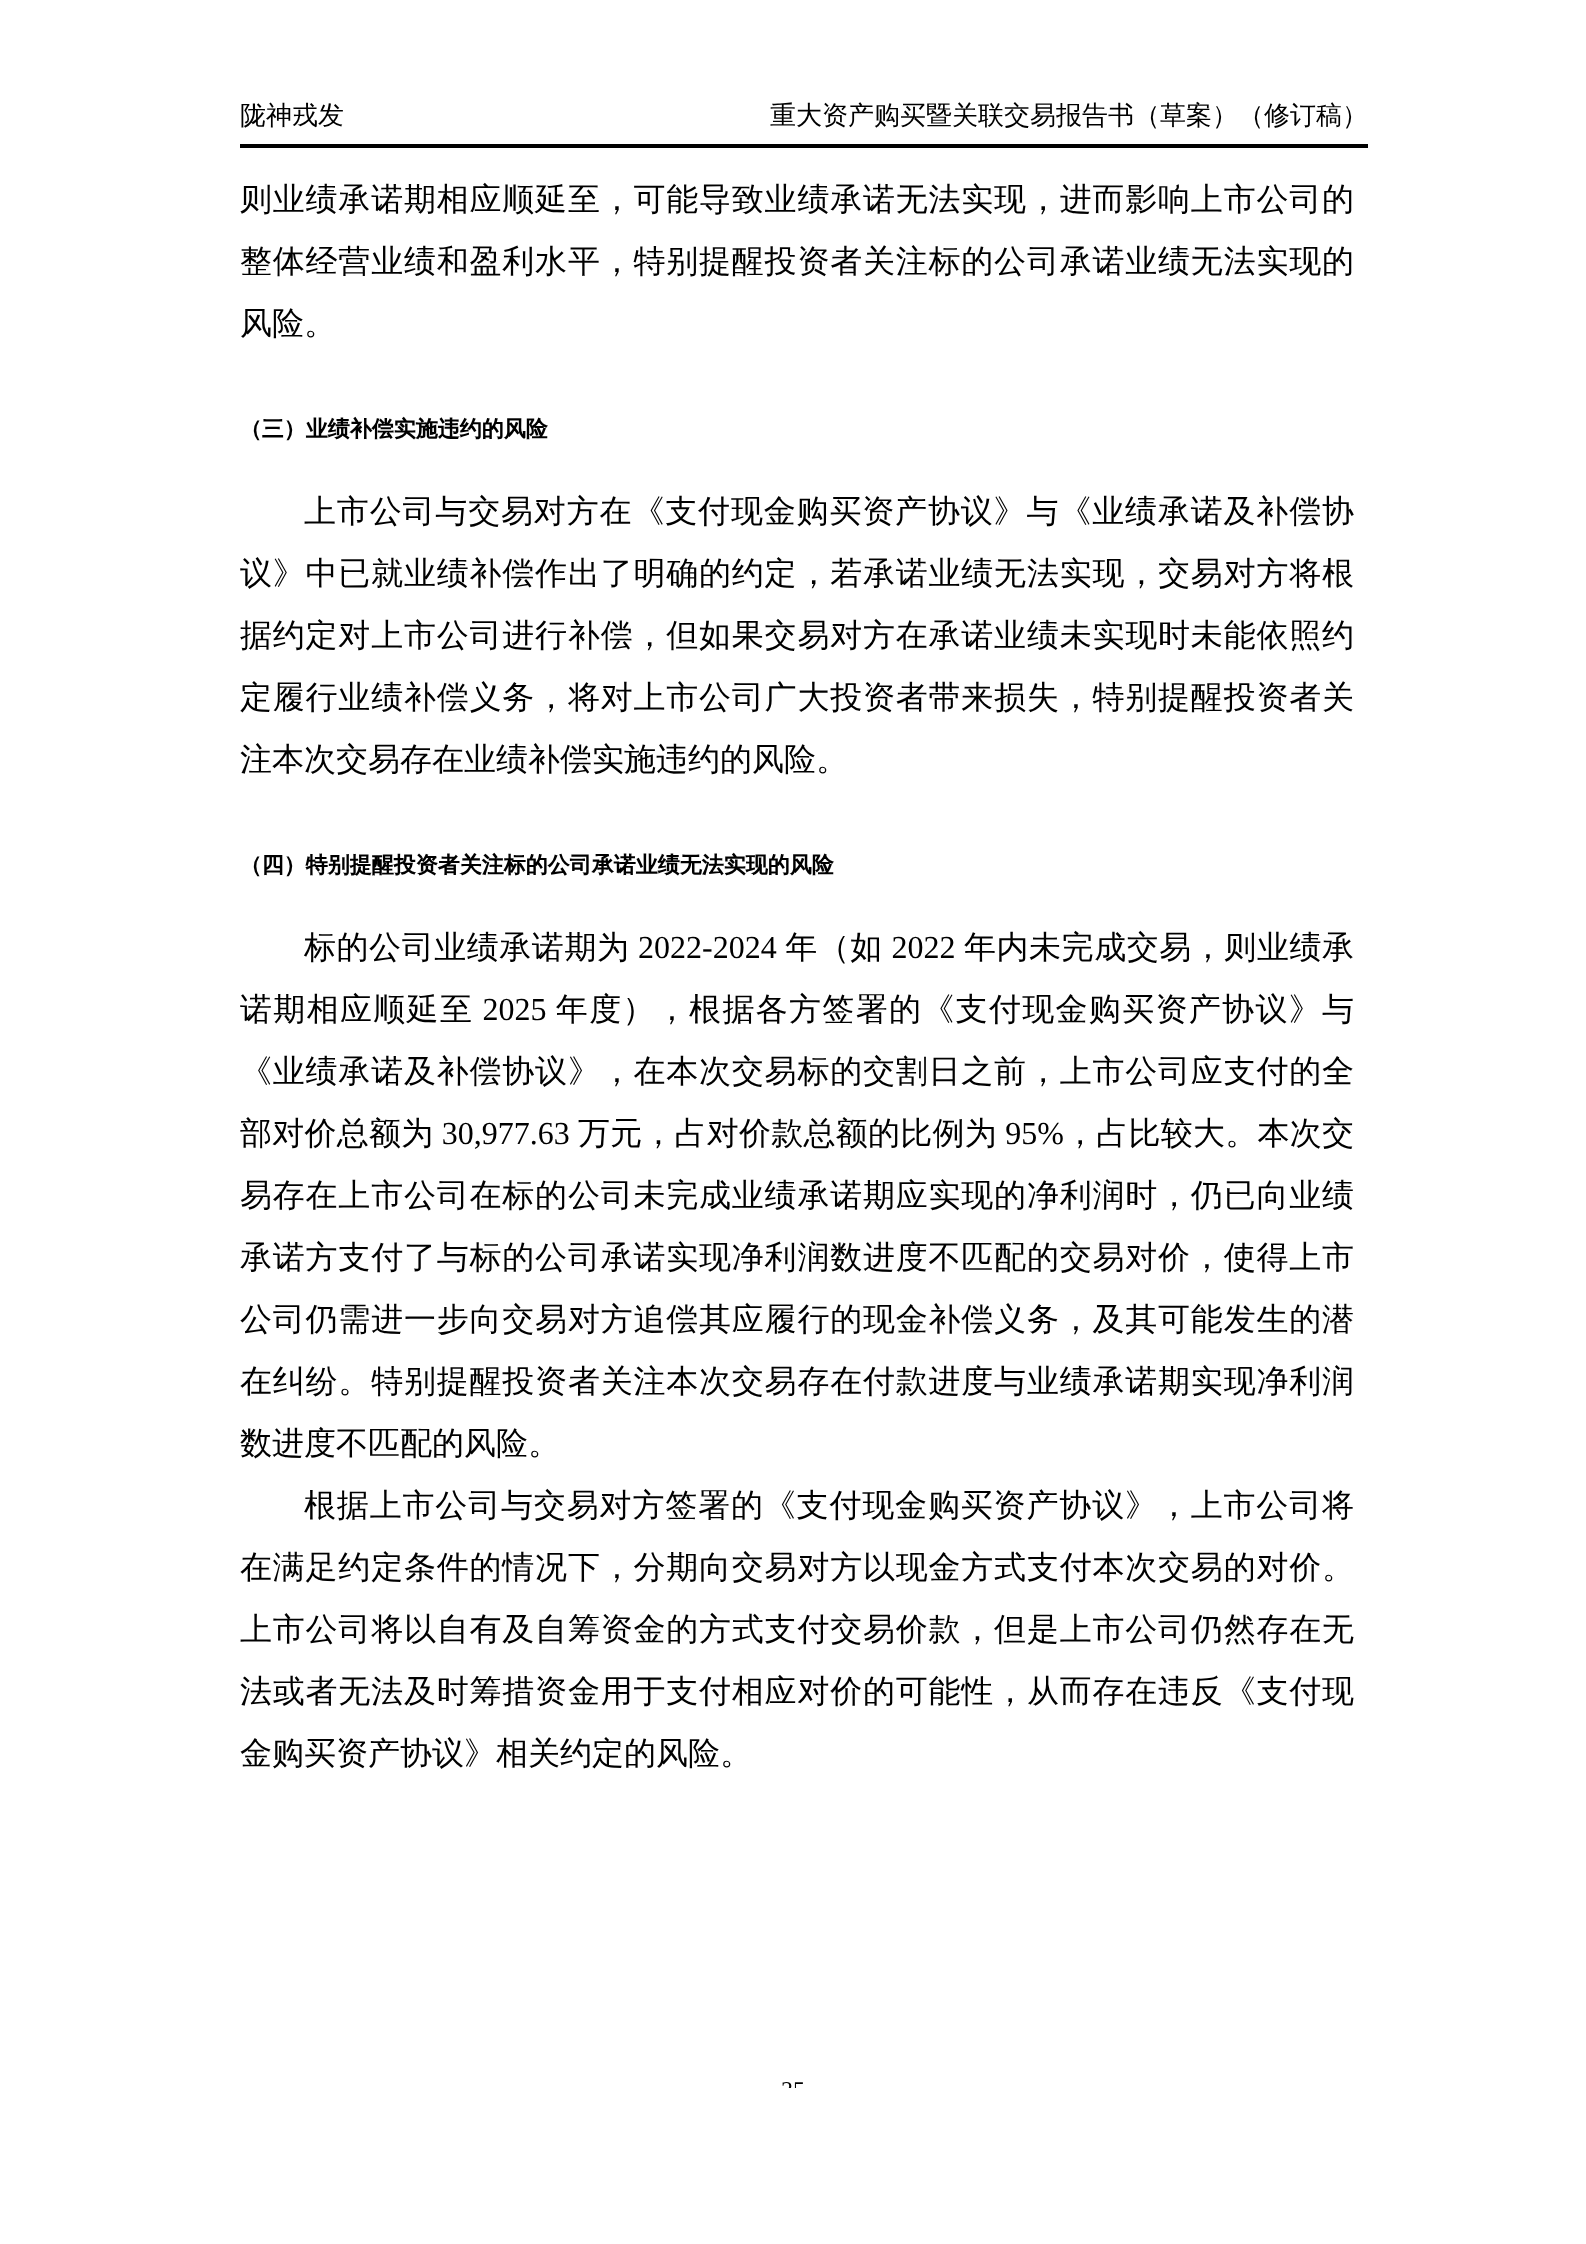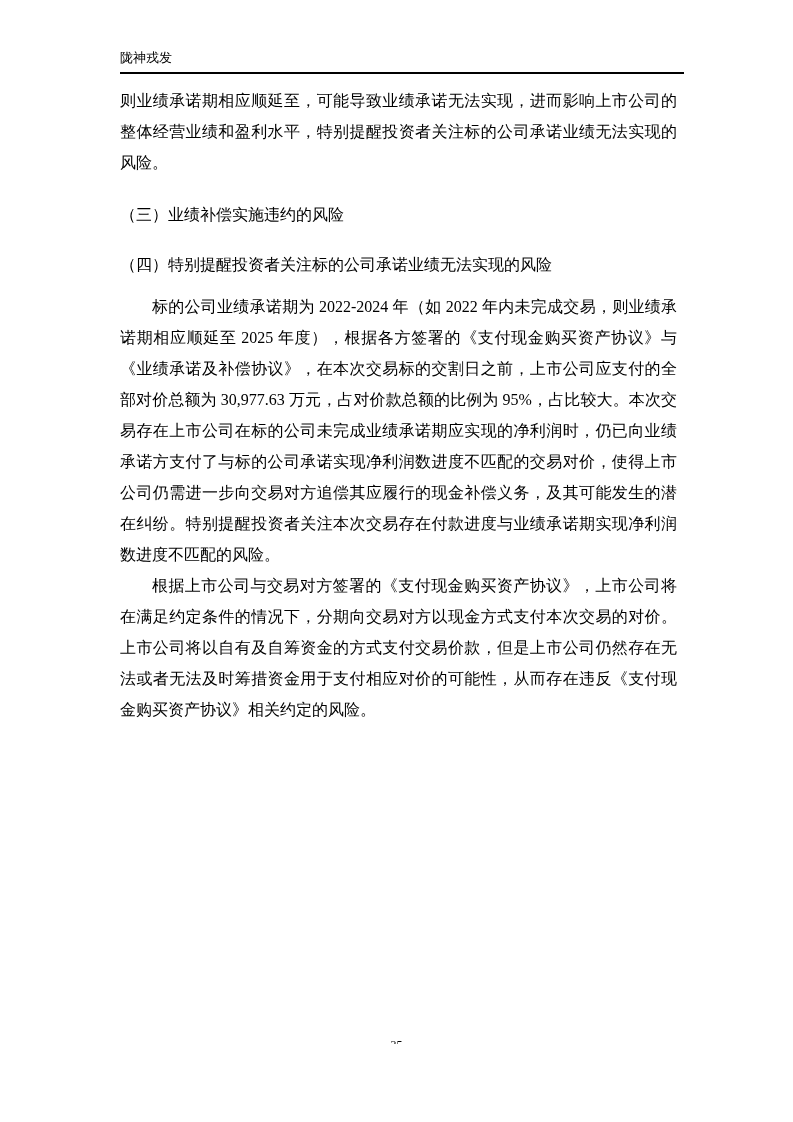--- a/index.html
+++ b/index.html
@@ -43,22 +43,22 @@
   }
   .para {
     margin: 0;
     text-indent: 2em;
   }
   .para.no-indent {
     text-indent: 0;
   }
   .heading {
     font-family: "Liberation Sans", "DejaVu Sans", sans-serif;
-    font-size: 16px;
-    font-weight: normal;
+    font-size: 11px;
+    font-weight: bold;
     line-height: 26px;
     margin: 24px 0 13px 0;
     text-align: left;
     text-indent: 0;
   }
   .footer {
     position: absolute;
     left: 0;
     top: 1038px;
     width: 100%;
@@ -67,27 +67,29 @@
     font-size: 12px;
   }
 </style>
 </head>
 <body>
 
 <div class="page">
 
   <div class="header">
     <span>陇神戎发</span>
+    <span>重大资产购买暨关联交易报告书（草案）（修订稿）</span>
   </div>
 
   <div class="content">
 
     <p class="para no-indent">则业绩承诺期相应顺延至，可能导致业绩承诺无法实现，进而影响上市公司的整体经营业绩和盈利水平，特别提醒投资者关注标的公司承诺业绩无法实现的风险。</p>
 
     <h2 class="heading">（三）业绩补偿实施违约的风险</h2>
+    <p class="para">上市公司与交易对方在《支付现金购买资产协议》与《业绩承诺及补偿协议》中已就业绩补偿作出了明确的约定，若承诺业绩无法实现，交易对方将根据约定对上市公司进行补偿，但如果交易对方在承诺业绩未实现时未能依照约定履行业绩补偿义务，将对上市公司广大投资者带来损失，特别提醒投资者关注本次交易存在业绩补偿实施违约的风险。</p>
 
     <h2 class="heading">（四）特别提醒投资者关注标的公司承诺业绩无法实现的风险</h2>
     <p class="para">标的公司业绩承诺期为 2022-2024 年（如 2022 年内未完成交易，则业绩承诺期相应顺延至 2025 年度），根据各方签署的《支付现金购买资产协议》与《业绩承诺及补偿协议》，在本次交易标的交割日之前，上市公司应支付的全部对价总额为 30,977.63 万元，占对价款总额的比例为 95%，占比较大。本次交易存在上市公司在标的公司未完成业绩承诺期应实现的净利润时，仍已向业绩承诺方支付了与标的公司承诺实现净利润数进度不匹配的交易对价，使得上市公司仍需进一步向交易对方追偿其应履行的现金补偿义务，及其可能发生的潜在纠纷。特别提醒投资者关注本次交易存在付款进度与业绩承诺期实现净利润数进度不匹配的风险。</p>
 
     <p class="para">根据上市公司与交易对方签署的《支付现金购买资产协议》，上市公司将在满足约定条件的情况下，分期向交易对方以现金方式支付本次交易的对价。上市公司将以自有及自筹资金的方式支付交易价款，但是上市公司仍然存在无法或者无法及时筹措资金用于支付相应对价的可能性，从而存在违反《支付现金购买资产协议》相关约定的风险。</p>
 
 
   </div>
 
   <div class="footer">

